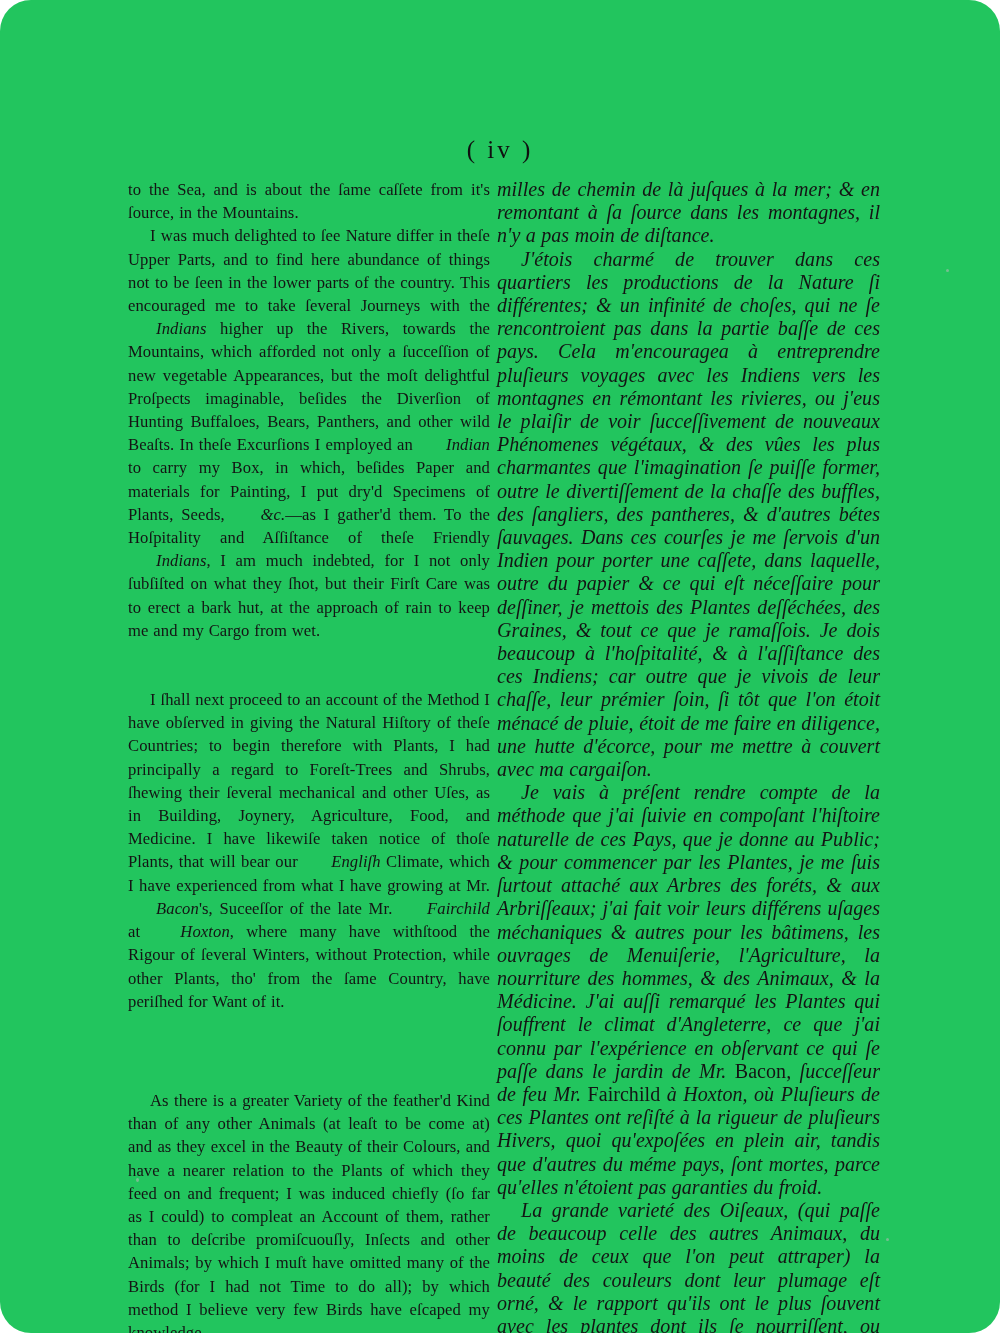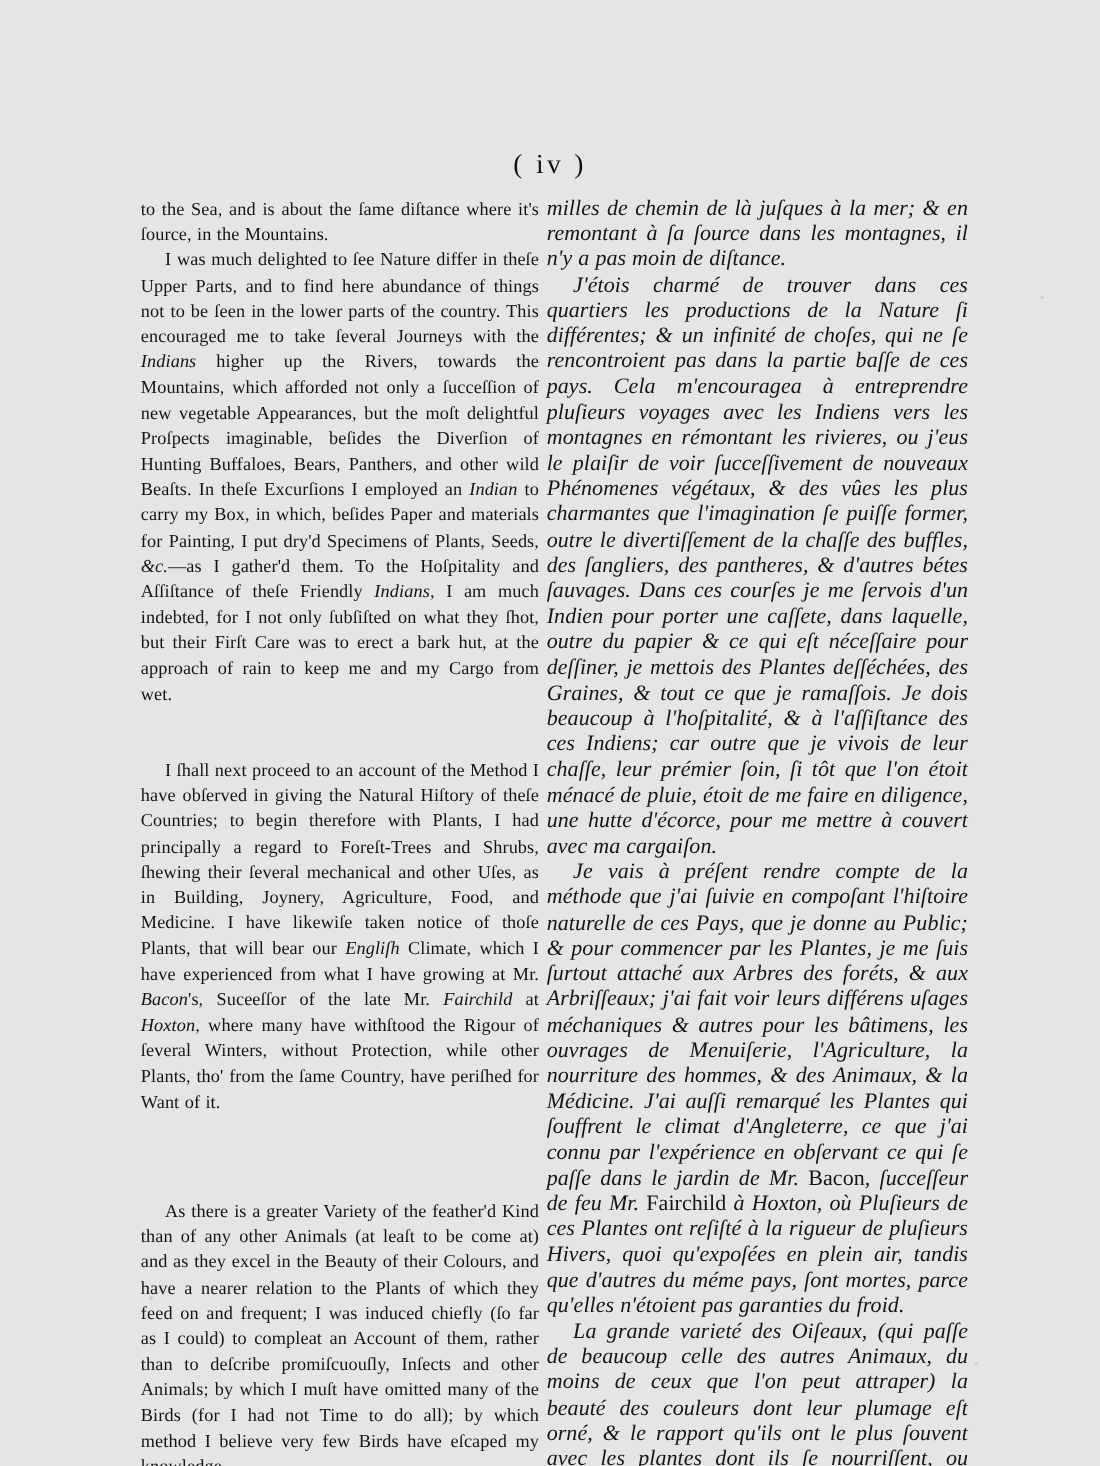--- a/index.html
+++ b/index.html
@@ -12,21 +12,22 @@
     height: 1333px;
     position: relative;
     overflow: hidden;
     font-family: "Liberation Serif", "DejaVu Serif", serif;
     color: #151515;
   }
 
   .page {
     position: absolute;
     inset: 0;
-    background: #e5e5e5;
+    background: #22c55e;
+    border-radius: 31px;
   }
 
   
   .running-head {
     position: absolute;
     top: 136px;
     left: 0;
     width: 1000px;
     text-align: center;
     font-size: 25px;
@@ -80,21 +81,21 @@
     font-size: 20px;
     line-height: 23.2px;
     letter-spacing: 0.05px;
     word-spacing: 0.4px;
   }
   .col-fr .para.indent { text-indent: 24px; }
 
   
   .rm { font-style: normal; }
   
-  .it { font-style: italic; }
+  .it { font-style: italic; margin-left: 28px; }
 
   .catchword {
     margin: 0;
     text-align: right;
     font-size: 16.6px;
     line-height: 23.2px;
   }
   .col-fr .catchword { font-style: italic; font-size: 16.4px; }
 
   
@@ -114,21 +115,21 @@
   <div class="speck" style="left:136px; top:1178px; width:3px; height:4px;"></div>
   <div class="speck" style="left:487px; top:468px; width:2px; height:3px;"></div>
   <div class="speck" style="left:487px; top:790px; width:2px; height:3px;"></div>
   <div class="speck" style="left:886px; top:1238px; width:3px; height:3px;"></div>
 
   <div class="running-head">( iv )</div>
 
   <div class="columns">
 
     <div class="col col-en">
-      <p class="para">to the Sea, and is about the ſame diſtance where it's ſource, in the Mountains.</p>
+      <p class="para">to the Sea, and is about the ſame caſſete from it's ſource, in the Mountains.</p>
       <p class="para indent gap-sm">I was much delighted to ſee Nature differ in theſe Upper Parts, and to find here abundance of things not to be ſeen in the lower parts of the country. This encouraged me to take ſeveral Journeys with the <span class="it">Indians</span> higher up the Rivers, towards the Mountains, which afforded not only a ſucceſſion of new vegetable Appearances, but the moſt delightful Proſpects imaginable, beſides the Diverſion of Hunting Buffaloes, Bears, Panthers, and other wild Beaſts. In theſe Excurſions I employed an <span class="it">Indian</span> to carry my Box, in which, beſides Paper and materials for Painting, I put dry'd Specimens of Plants, Seeds, <span class="it">&amp;c.</span>—as I gather'd them. To the Hoſpitality and Aſſiſtance of theſe Friendly <span class="it">Indians</span>, I am much indebted, for I not only ſubſiſted on what they ſhot, but their Firſt Care was to erect a bark hut, at the approach of rain to keep me and my Cargo from wet.</p>
       <p class="para indent gap-lg">I ſhall next proceed to an account of the Method I have obſerved in giving the Natural Hiſtory of theſe Countries; to begin therefore with Plants, I had principally a regard to Foreſt-Trees and Shrubs, ſhewing their ſeveral mechanical and other Uſes, as in Building, Joynery, Agriculture, Food, and Medicine. I have likewiſe taken notice of thoſe Plants, that will bear our <span class="it">Engliſh</span> Climate, which I have experienced from what I have growing at Mr. <span class="it">Bacon</span>'s, Suceeſſor of the late Mr. <span class="it">Fairchild</span> at <span class="it">Hoxton</span>, where many have withſtood the Rigour of ſeveral Winters, without Protection, while other Plants, tho' from the ſame Country, have periſhed for Want of it.</p>
       <p class="para indent gap-xl">As there is a greater Variety of the feather'd Kind than of any other Animals (at leaſt to be come at) and as they excel in the Beauty of their Colours, and have a nearer relation to the Plants of which they feed on and frequent; I was induced chiefly (ſo far as I could) to compleat an Account of them, rather than to deſcribe promiſcuouſly, Inſects and other Animals; by which I muſt have omitted many of the Birds (for I had not Time to do all); by which method I believe very few Birds have eſcaped my knowledge,</p>
       <p class="catchword">except</p>
     </div>
 
     <div class="col col-fr">
       <p class="para">milles de chemin de là juſques à la mer; &amp; en remontant à ſa ſource dans les montagnes, il n'y a pas moin de diſtance.</p>
       <p class="para indent">J'étois charmé de trouver dans ces quartiers les productions de la Nature ſi différentes; &amp; un infinité de choſes, qui ne ſe rencontroient pas dans la partie baſſe de ces pays. Cela m'encouragea à entreprendre pluſieurs voyages avec les Indiens vers les montagnes en rémontant les rivieres, ou j'eus le plaiſir de voir ſucceſſivement de nouveaux Phénomenes végétaux, &amp; des vûes les plus charmantes que l'imagination ſe puiſſe former, outre le divertiſſement de la chaſſe des buffles, des ſangliers, des pantheres, &amp; d'autres bétes ſauvages. Dans ces courſes je me ſervois d'un Indien pour porter une caſſete, dans laquelle, outre du papier &amp; ce qui eſt néceſſaire pour deſſiner, je mettois des Plantes deſſéchées, des Graines, &amp; tout ce que je ramaſſois. Je dois beaucoup à l'hoſpitalité, &amp; à l'aſſiſtance des ces Indiens; car outre que je vivois de leur chaſſe, leur prémier ſoin, ſi tôt que l'on étoit ménacé de pluie, étoit de me faire en diligence, une hutte d'écorce, pour me mettre à couvert avec ma cargaiſon.</p>
       <p class="para indent">Je vais à préſent rendre compte de la méthode que j'ai ſuivie en compoſant l'hiſtoire naturelle de ces Pays, que je donne au Public; &amp; pour commencer par les Plantes, je me ſuis ſurtout attaché aux Arbres des foréts, &amp; aux Arbriſſeaux; j'ai fait voir leurs différens uſages méchaniques &amp; autres pour les bâtimens, les ouvrages de Menuiſerie, l'Agriculture, la nourriture des hommes, &amp; des Animaux, &amp; la Médicine. J'ai auſſi remarqué les Plantes qui ſouffrent le climat d'Angleterre, ce que j'ai connu par l'expérience en obſervant ce qui ſe paſſe dans le jardin de Mr. <span class="rm">Bacon</span>, ſucceſſeur de feu Mr. <span class="rm">Fairchild</span> à Hoxton, où Pluſieurs de ces Plantes ont reſiſté à la rigueur de pluſieurs Hivers, quoi qu'expoſées en plein air, tandis que d'autres du méme pays, ſont mortes, parce qu'elles n'étoient pas garanties du froid.</p>

